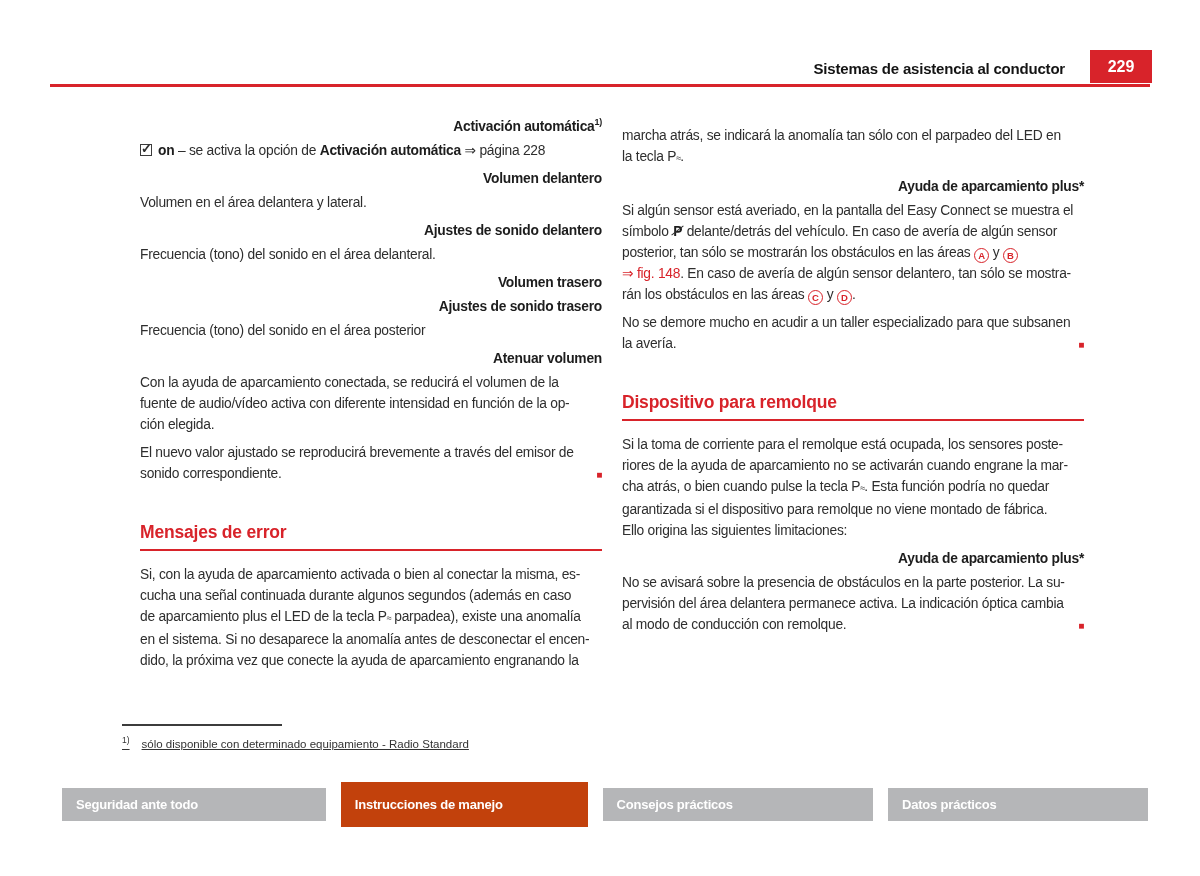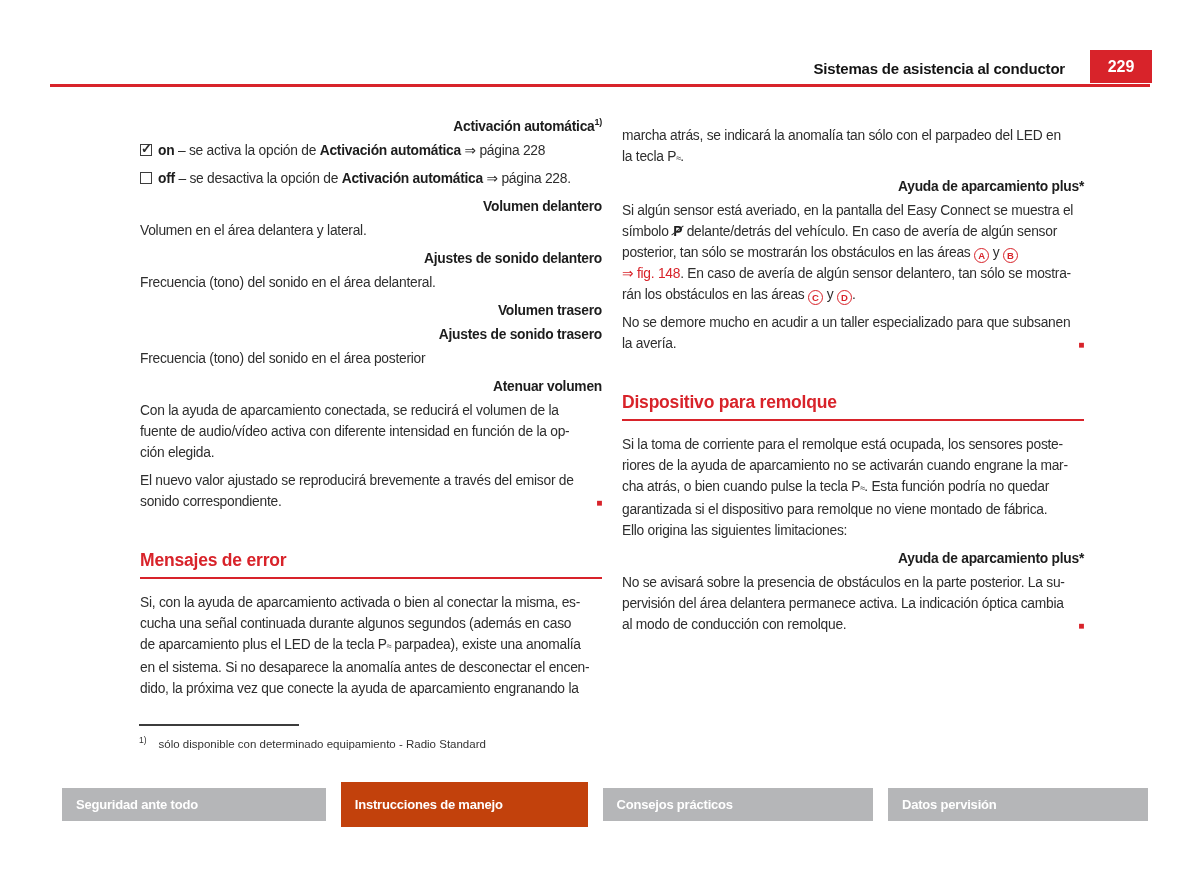--- a/index.html
+++ b/index.html
@@ -44,21 +44,21 @@
 
   
   .sym-fault{position:relative;display:inline-block;padding:0 1px;}
   .sym-fault::after{content:"";position:absolute;left:-2px;right:-2px;top:9px;
                     border-top:1.6px solid #2e2e2e;transform:rotate(-38deg);}
 
   .redref{color:#d8232a;}
   .end-marker{position:absolute;right:0;bottom:4px;color:#d8232a;font-size:10px;line-height:10px;}
 
   
-  .footnote{position:absolute;left:139px;top:724px;width:462px;font-size:11.5px;color:#333;}
+  .footnote{position:absolute;left:122px;top:724px;width:462px;font-size:11.5px;color:#333;text-decoration:underline;}
   .fn-rule{width:160px;border-top:2px solid #3c3c3c;margin-bottom:9px;}
   .fn-line sup{font-size:8.5px;vertical-align:super;margin-right:12px;}
 
   
   .navbar{position:absolute;left:62px;top:788px;width:1086px;height:33px;display:flex;gap:15px;align-items:center;}
   .tab{background:#b5b6b8;color:#fff;font-weight:bold;font-size:13px;height:33px;display:flex;
        align-items:center;padding-left:14px;box-sizing:border-box;letter-spacing:-0.2px;cursor:pointer;}
   .tab.active{background:#c2410c;height:45px;}
   .t1{width:277px;}.t2{width:259px;}.t3{width:284px;}.t4{width:273px;}
 </style>
@@ -71,21 +71,20 @@
   <div class="page-box">
       <span>229</span>
     </div>
   <div class="header-rule"></div>
 
   <section class="col" id="col-left">
     <h4><span>Activación automática</span><sup class="fn">1)</sup></h4>
 
     <p class="opt gap-top"><span class="cb"><span class="tick">✓</span></span><span class="b">on</span><span> – se activa la opción de </span><span class="b">Activación automática</span><span> ⇒ página 228</span></p>
 
-    <p class="opt"><span class="cb"></span><span class="b">off</span><span> – se desactiva la opción de </span><span class="b">Activación automática</span><span> ⇒ página 228.</span></p>
 
     <h4 class="gap-top">Volumen delantero</h4>
     <p>Volumen en el área delantera y lateral.</p>
 
     <h4>Ajustes de sonido delantero</h4>
     <p>Frecuencia (tono) del sonido en el área delanteral.</p>
 
     <h4>Volumen trasero</h4>
 
     <h4>Ajustes de sonido trasero</h4>
@@ -142,17 +141,17 @@
     <div class="tab t1">
         <span>Seguridad ante todo</span>
       </div>
     <div class="tab t2 active">
         <span>Instrucciones de manejo</span>
       </div>
     <div class="tab t3">
         <span>Consejos prácticos</span>
       </div>
     <div class="tab t4">
-        <span>Datos pervisión</span>
+        <span>Datos prácticos</span>
       </div>
   </nav>
 
 </div>
 
 </body></html>

